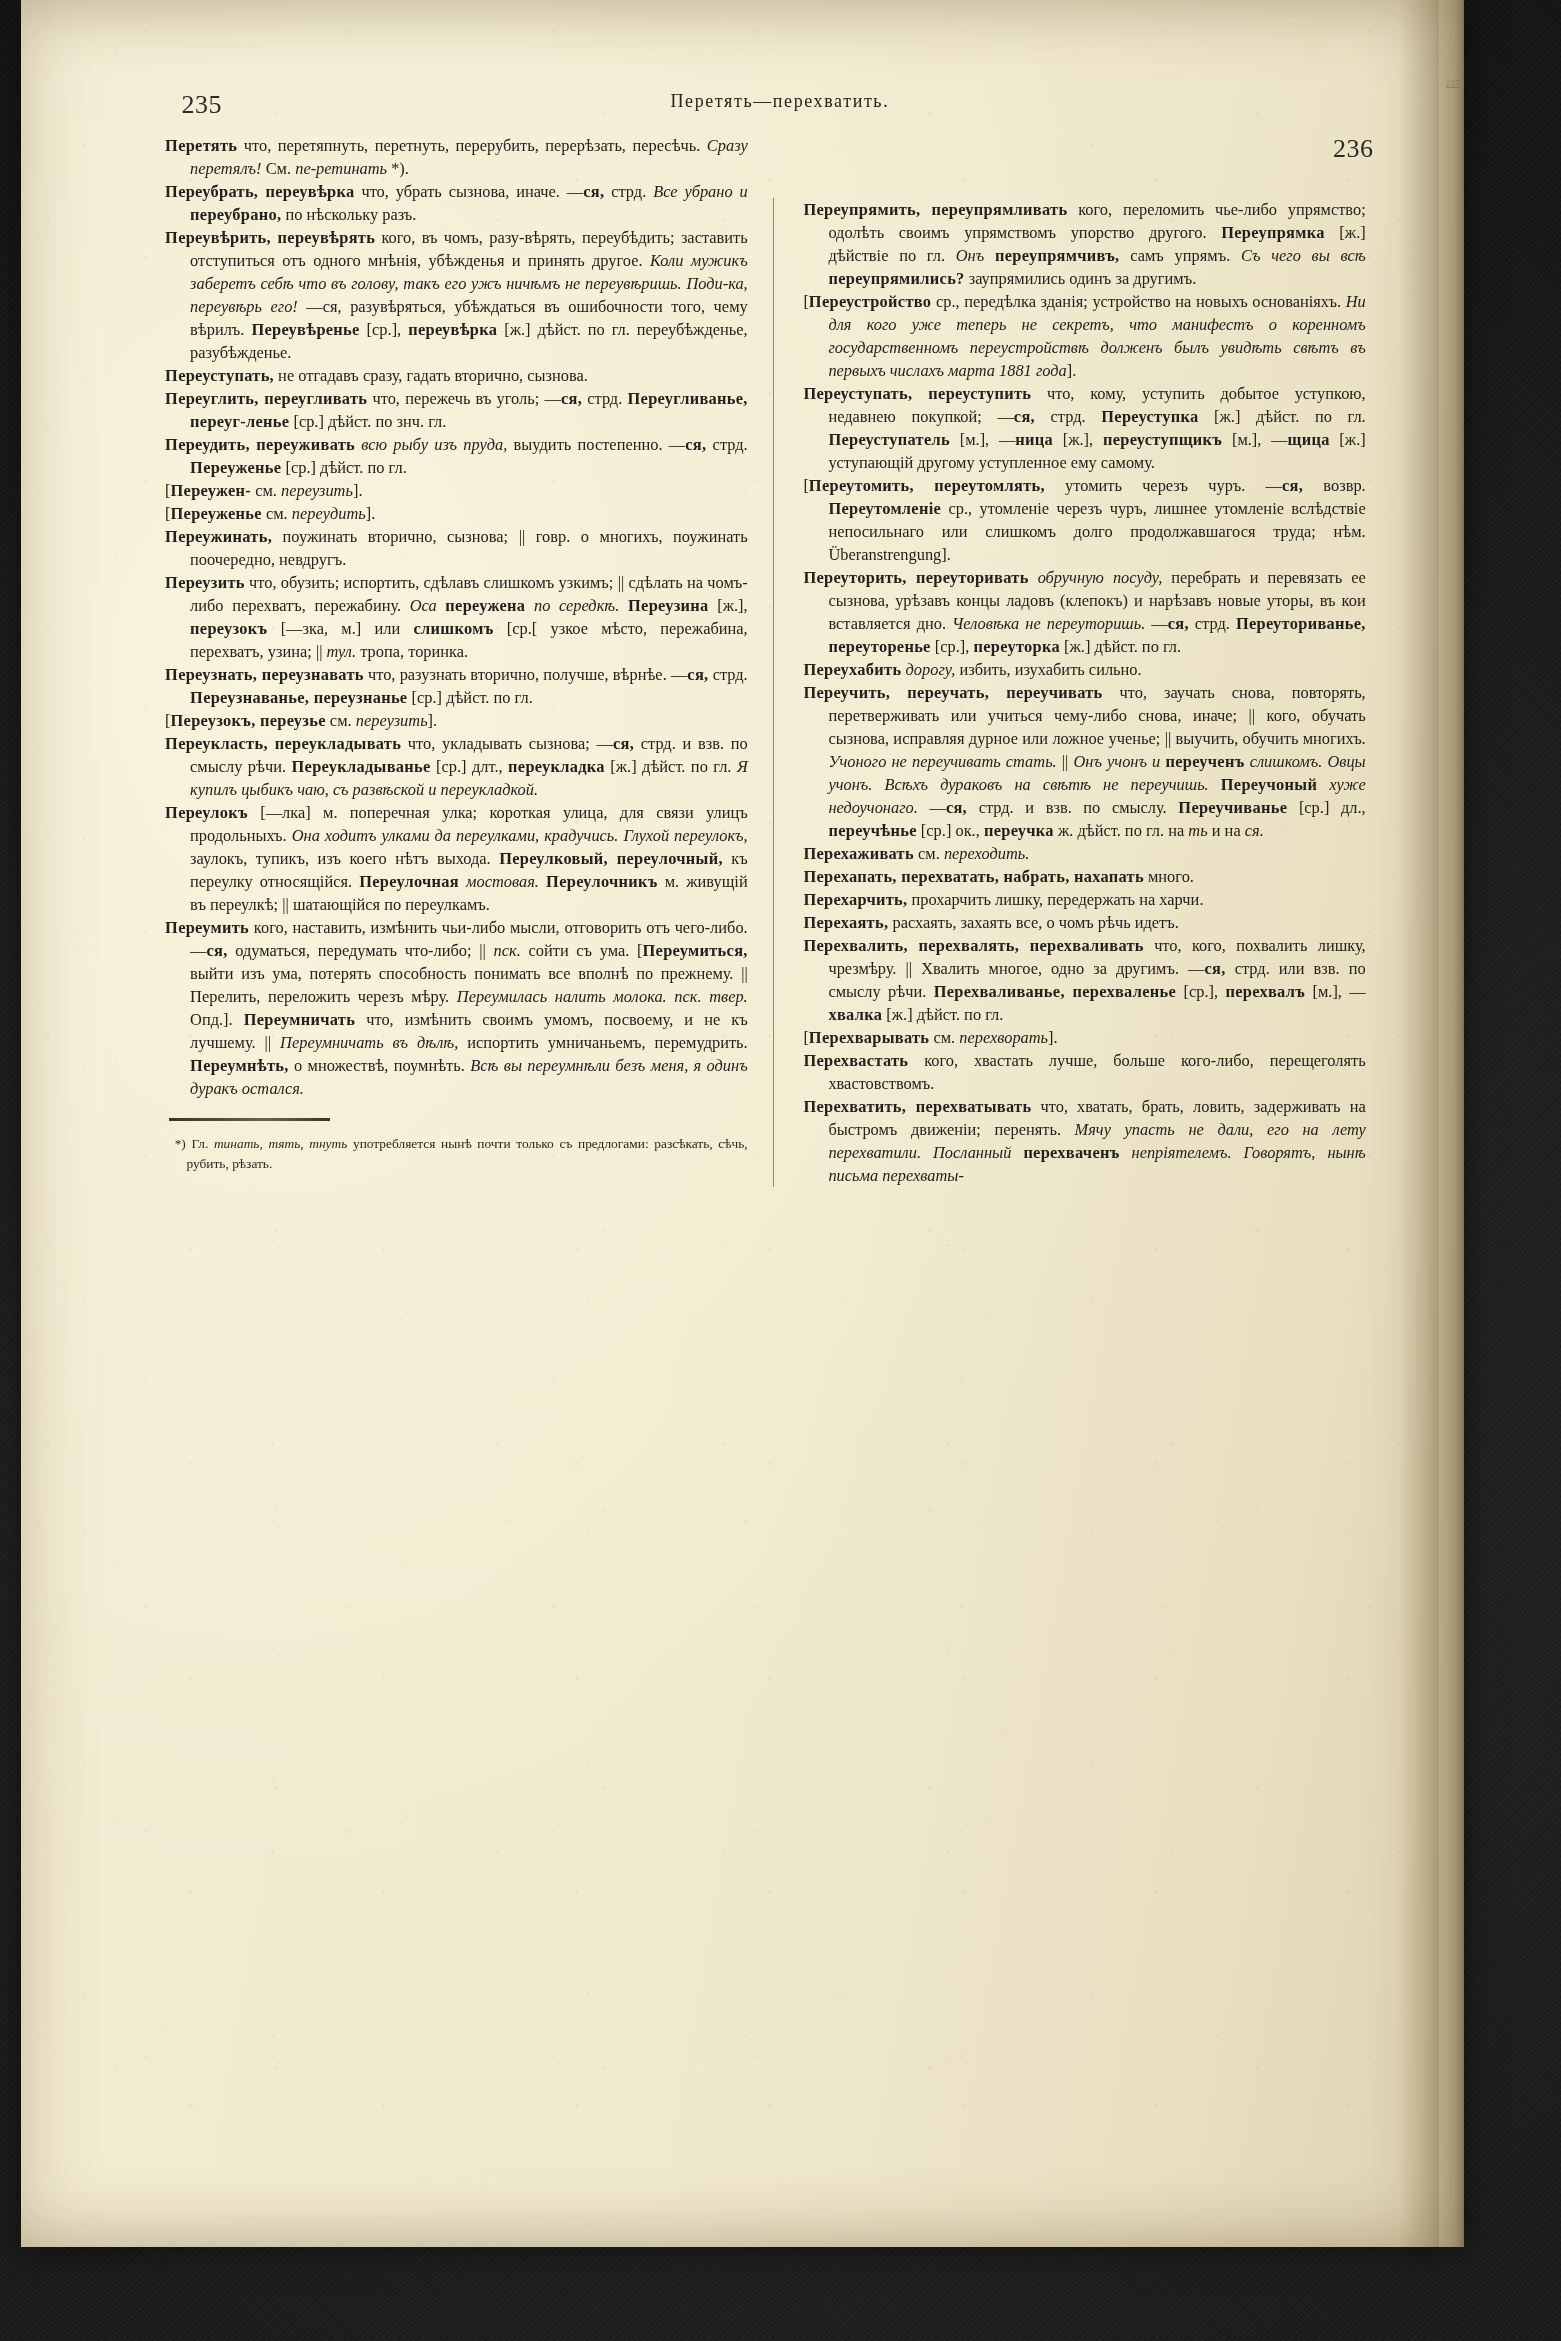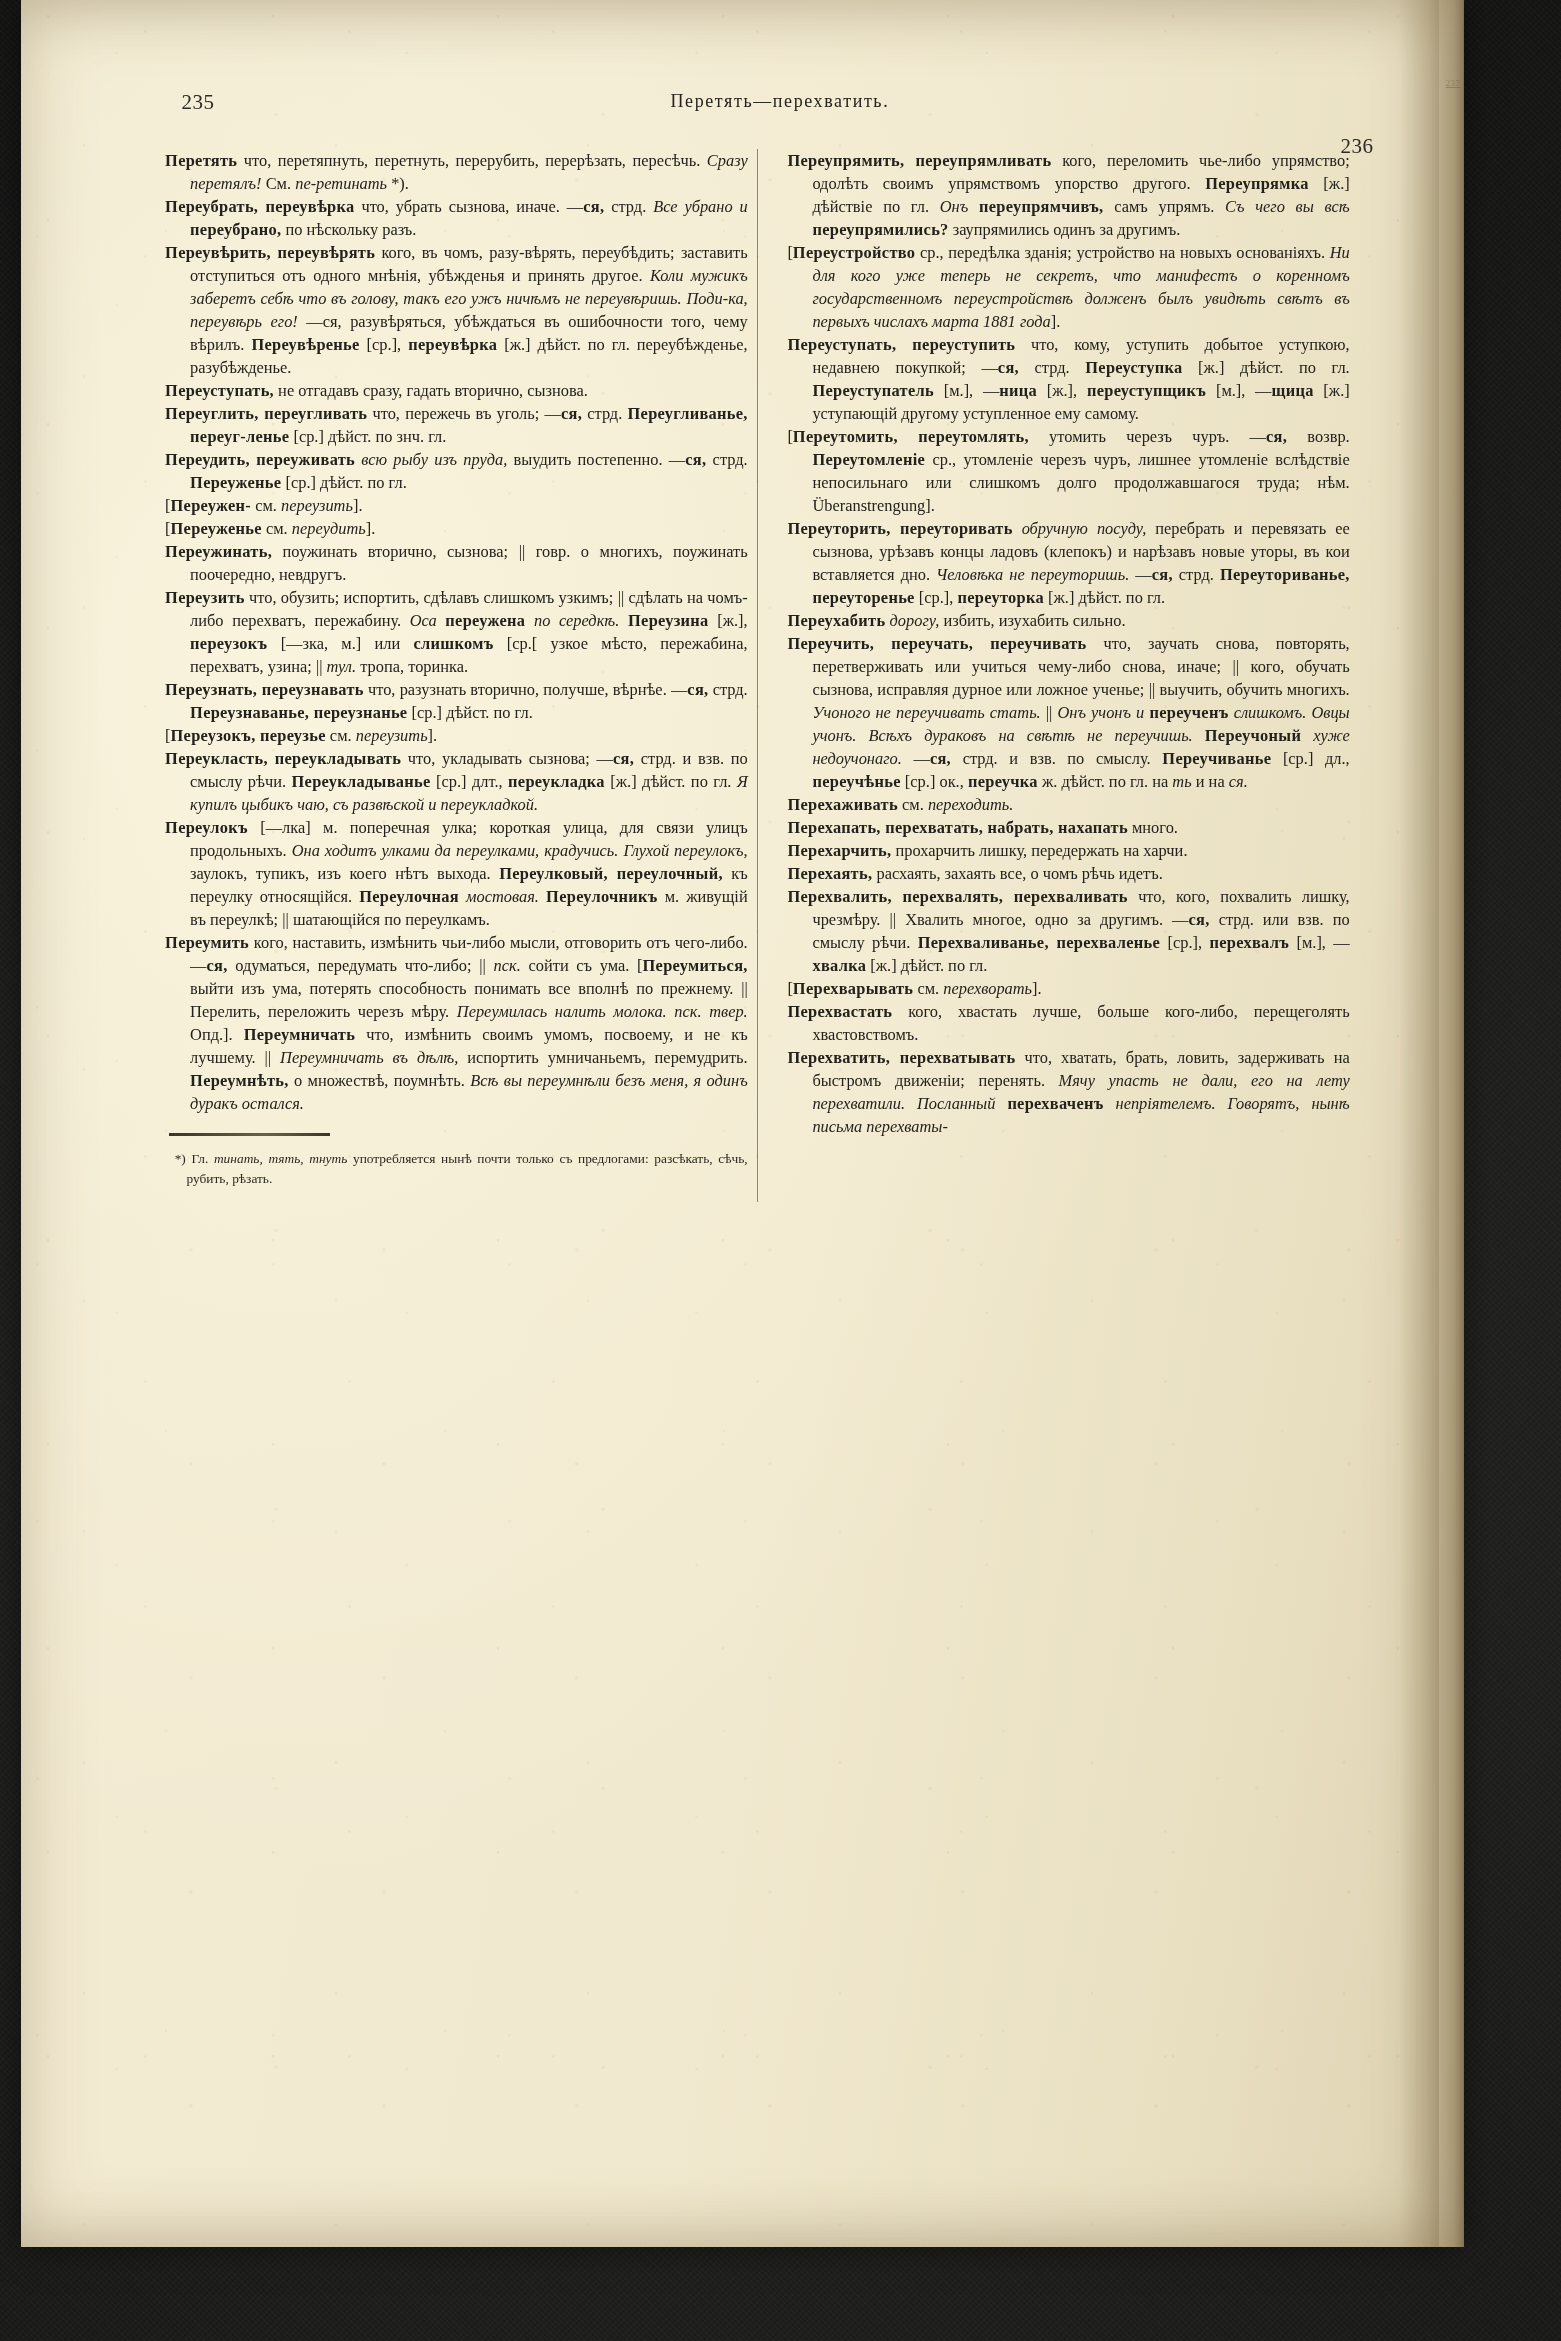--- a/index.html
+++ b/index.html
@@ -61,29 +61,29 @@
     font-size: 9px; line-height: 16px; color: rgba(110,92,58,0.42);
     letter-spacing: 0.3px; writing-mode: horizontal-tb; text-align:right;
     font-family: "Liberation Serif", serif;
     text-decoration: underline;
   }
 
   
   #content { position:absolute; left: 134px; top: 80px; width: 1249px; height: 1984px; }
 
   .head-row { position:relative; height: 49px; }
-  .folio { position:absolute; top: 9.7px; font-size: 21px; letter-spacing: 0.5px; color:#2c2a24; }
+  .folio { position:absolute; top: 9.7px; font-size: 26px; letter-spacing: 0.5px; color:#2c2a24; }
   .folio.left  { left: 26px; }
   .folio.right { right: 31px; margin-top: 44px; }
   .runhead {
     position:absolute; left:0; right:0; top: 10.7px; text-align:center;
     font-size: 18px; letter-spacing: 1.6px; color:#24221c;
   }
 
-  .cols { display:flex; gap: 0px; margin-top: 20px; }
+  .cols { display:flex; gap: 16px; margin-top: 5px; align-items: flex-end; }
   .col { width: 602px; padding: 0 9.7px; box-sizing: border-box; }
   .col.right { border-left: 1.6px solid rgba(60,50,30,0.55); padding-left: 29px; }
 
   .entry {
     font-size: 16.4px;
     line-height: 23px;
     color: #23211b;
     text-align: justify;
     text-justify: inter-word;
     margin: 0 0 0 0;

